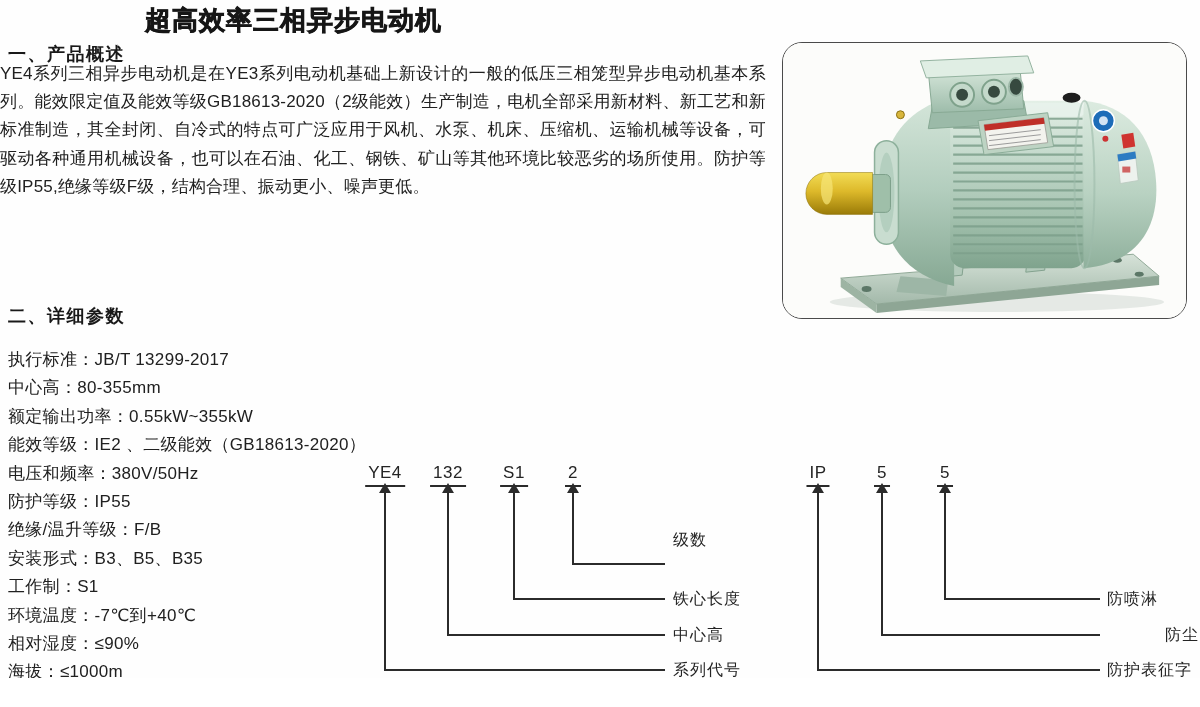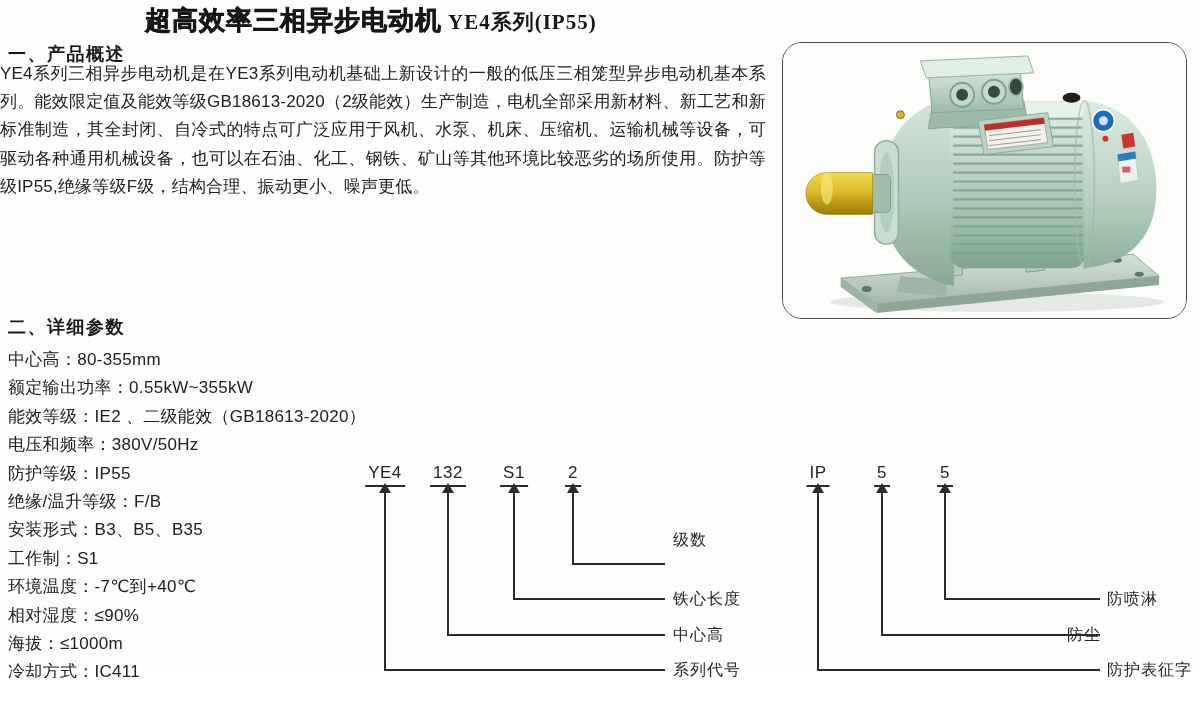--- a/index.html
+++ b/index.html
@@ -10,21 +10,21 @@
   
   .title-row{position:absolute;left:145px;top:4px;display:flex;align-items:baseline;white-space:nowrap;}
   .title-cn{font-size:26px;line-height:32px;font-weight:900;letter-spacing:1px;color:#161616;
     -webkit-text-stroke:0.7px #161616;}
   .title-suffix{font-family:"Liberation Serif","DejaVu Serif",serif;font-size:21px;font-weight:700;
     letter-spacing:1px;margin-left:6px;color:#161616;}
   
   .sec-heading{position:absolute;left:8px;margin:0;font-size:18px;line-height:24px;font-weight:700;
     letter-spacing:1.5px;color:#191919;}
   .overview-h{top:42px;}
-  .params-h{top:315px;text-align:right;}
+  .params-h{top:304px;text-align:right;}
   
   .overview-body{position:absolute;left:0;top:60px;width:766px;margin:0;
     font-size:17px;line-height:28.2px;letter-spacing:0.2px;color:#202020;text-align:justify;}
   
   .photo-frame{position:absolute;left:782px;top:42px;width:405px;height:277px;margin:0;
     border:1.5px solid var(--photo-border,#4a4a4a);border-radius:20px;background:#fcfcfa;
     box-sizing:border-box;overflow:hidden;}
   .photo-frame svg{position:absolute;left:0;top:0;width:100%;height:100%;}
   
   .params-list{position:absolute;left:8px;top:346px;margin:0;padding:0;list-style:none;
@@ -41,21 +41,20 @@
   .hline{position:absolute;height:2px;background:var(--line,#2b2b2b);}
   .dlabel{position:absolute;font-size:16px;line-height:24px;letter-spacing:1px;color:#242424;white-space:nowrap;}
 </style>
 </head>
 <body>
 
 <div class="page">
 
   <header class="title-row">
     <span class="title-cn">超高效率三相异步电动机</span>
-    <span class="title-suffix">YE4系列(IP55)</span>
   </header>
 
   <h2 class="sec-heading overview-h">一、产品概述</h2>
   <p class="overview-body">YE4系列三相异步电动机是在YE3系列电动机基础上新设计的一般的低压三相笼型异步电动机基本系列。能效限定值及能效等级GB18613-2020（2级能效）生产制造，电机全部采用新材料、新工艺和新标准制造，其全封闭、自冷式的特点可广泛应用于风机、水泵、机床、压缩机、运输机械等设备，可驱动各种通用机械设备，也可以在石油、化工、钢铁、矿山等其他环境比较恶劣的场所使用。防护等级IP55,绝缘等级F级，结构合理、振动更小、噪声更低。</p>
 
   <figure class="photo-frame">
     <svg viewBox="0 0 405 276" preserveAspectRatio="none" aria-hidden="true">
       <defs>
         <linearGradient id="gBody" x1="0" y1="0" x2="0" y2="1">
           <stop offset="0" stop-color="#e3efe6"></stop>
@@ -173,20 +172,21 @@
         <polygon points="340,92 352,90 354,104 342,106" fill="#cf3430"></polygon>
         <polygon points="336,112 354,109 357,138 339,141" fill="#edf2ee" stroke="#b9c9bf" stroke-width="0.8"></polygon>
         <polygon points="336,112 354,109 355,116 337,119" fill="#2d7cc2"></polygon>
         <rect x="341" y="124" width="8" height="6" fill="#c84040" opacity="0.8"></rect>
       </g>
     </svg>
   </figure>
 
   <h2 class="sec-heading params-h">二、详细参数</h2>
   <ul class="params-list">
+    <li>执行标准：JB/T 13299-2017</li>
     <li>中心高：80-355mm</li>
     <li>额定输出功率：0.55kW~355kW</li>
     <li>能效等级：IE2 、二级能效（GB18613-2020）</li>
     <li>电压和频率：380V/50Hz</li>
     <li>防护等级：IP55</li>
     <li>绝缘/温升等级：F/B</li>
     <li>安装形式：B3、B5、B35</li>
     <li>工作制：S1</li>
     <li>环境温度：-7℃到+40℃</li>
     <li>相对湿度：≤90%</li>
@@ -223,21 +223,21 @@
     <span class="dcode" style="left:818px">IP</span>
     <span class="ahead" style="left:812px"></span>
     <span class="vline" style="left:817px;top:492px;height:179px"></span>
     <span class="hline" style="left:818px;top:669px;width:282px"></span>
     <span class="dlabel" style="left:1107px;top:658px">防护表征字</span>
 
     <span class="dcode" style="left:882px">5</span>
     <span class="ahead" style="left:876px"></span>
     <span class="vline" style="left:881px;top:492px;height:144px"></span>
     <span class="hline" style="left:882px;top:634px;width:218px"></span>
-    <span class="dlabel" style="left:1067px;top:623px">防尘</span>
+    <span class="dlabel" style="left:1165px;top:623px">防尘</span>
 
     <span class="dcode" style="left:945px">5</span>
     <span class="ahead" style="left:939px"></span>
     <span class="vline" style="left:944px;top:492px;height:108px"></span>
     <span class="hline" style="left:945px;top:598px;width:155px"></span>
     <span class="dlabel" style="left:1107px;top:587px">防喷淋</span>
 
   </div>
 </div>
 

